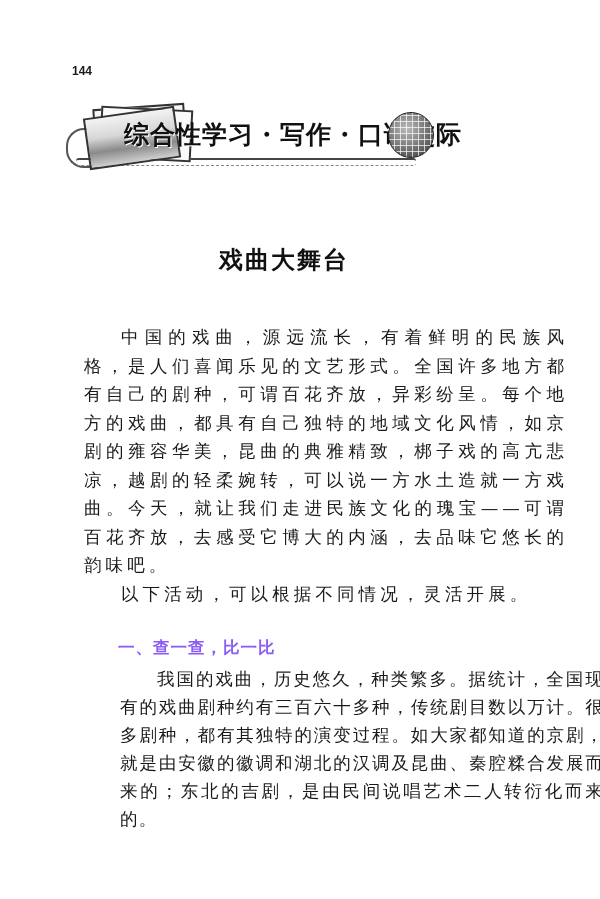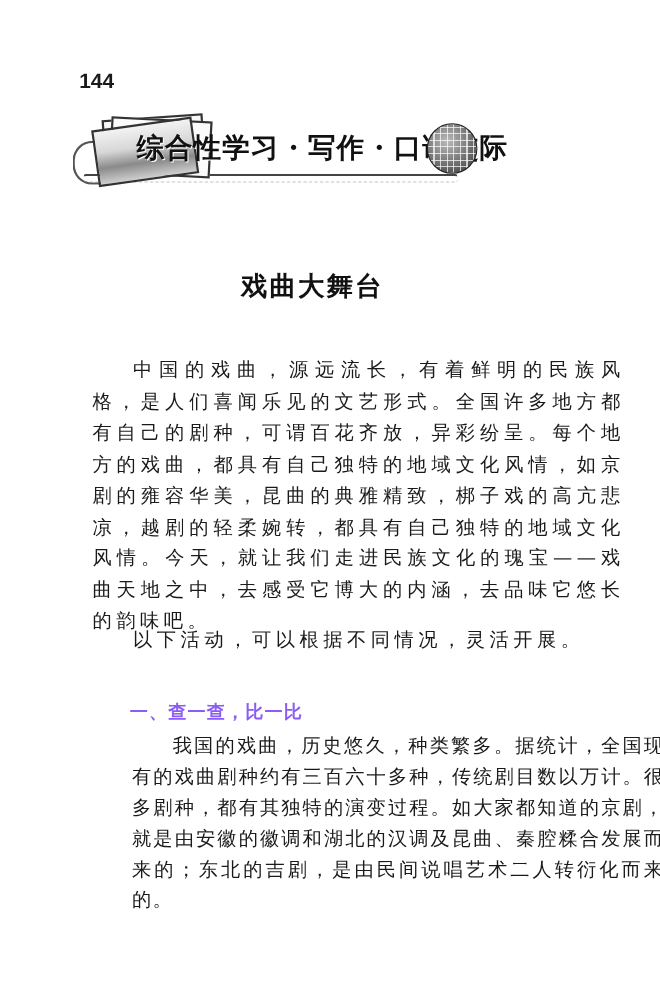--- a/index.html
+++ b/index.html
@@ -4,21 +4,21 @@
   <style>
     html, body { margin: 0; padding: 0; }
     body {
       width: 600px; height: 899px; background: #ffffff; position: relative; overflow: hidden;
       color: #111; font-family: "DejaVu Sans", "Liberation Sans", sans-serif;
     }
     .running-header {
       position: absolute; left: 72px; top: 64px; font-size: 15px; font-weight: bold; color: #1a1a1a;
       display: flex; align-items: baseline; gap: 18px;
     }
-    .running-header .pg { font-family: "Liberation Sans", sans-serif; font-size: 19px; font-weight: bold; }
+    .running-header .pg { font-family: "Liberation Sans", sans-serif; font-size: 12px; font-weight: bold; }
     .running-header .unit { font-family: "DejaVu Serif", serif; font-weight: normal; font-size: 13px; }
     .banner { position: absolute; left: 66px; top: 106px; width: 380px; height: 68px; }
     .banner .track {
       position: absolute; left: 10px; top: 52px; width: 340px; height: 5px;
       border-top: 2px solid #444; border-bottom: 1px dashed #888; border-radius: 3px;
     }
     .banner .hook {
       position: absolute; left: 0px; top: 22px; width: 30px; height: 36px;
       border: 2px solid #555; border-right: none; border-radius: 18px 0 0 18px;
     }
@@ -44,21 +44,21 @@
     .doc-title {
       position: absolute; left: 0; width: 568px; top: 228px; text-align: center;
       font-size: 24px; font-weight: bold; letter-spacing: 2px; color: #111;
     }
     .body-text {
       position: absolute; left: 84px; width: 484px; font-family: "DejaVu Serif", serif;
       font-size: 17.5px; line-height: 28.5px; text-align: justify; text-align-last: left;
       letter-spacing: 4.1px; color: #1a1a1a; margin: 0;
     }
     .p1 { top: 323px; text-indent: 37px; }
-    .p2 { top: 568px; text-indent: 37px; }
+    .p2 { top: 580px; text-indent: 37px; }
     .section-heading {
       position: absolute; left: 118px; top: 637px; font-size: 16.5px; font-weight: bold;
       letter-spacing: 1px; color: #8b5cf6;
     }
     .p3 {
       top: 665px; text-indent: 37px; font-family: "DejaVu Sans", sans-serif; letter-spacing: 1.2px;
       line-height: 28px; font-size: 17.5px; margin-left: 36px;
     }
   </style>
 </head>
@@ -73,17 +73,17 @@
   <div class="track"></div>
   <div class="card back1"></div>
   <div class="card back2"></div>
   <div class="card"></div>
   <div class="title">综合性学习・写作・口语交际</div>
   <div class="globe"></div>
 </div>
 
 <h1 class="doc-title">戏曲大舞台</h1>
 
-<p class="body-text p1">中国的戏曲，源远流长，有着鲜明的民族风格，是人们喜闻乐见的文艺形式。全国许多地方都有自己的剧种，可谓百花齐放，异彩纷呈。每个地方的戏曲，都具有自己独特的地域文化风情，如京剧的雍容华美，昆曲的典雅精致，梆子戏的高亢悲凉，越剧的轻柔婉转，都具有自己独特的地域文化风情。今天，就让我们走进民族文化的瑰宝——戏曲天地之中，去感受它博大的内涵，去品味它悠长的韵味吧。</p>
+<p class="body-text p1">中国的戏曲，源远流长，有着鲜明的民族风格，是人们喜闻乐见的文艺形式。全国许多地方都有自己的剧种，可谓百花齐放，异彩纷呈。每个地方的戏曲，都具有自己独特的地域文化风情，如京剧的雍容华美，昆曲的典雅精致，梆子戏的高亢悲凉，越剧的轻柔婉转，可以说一方水土造就一方戏曲。今天，就让我们走进民族文化的瑰宝——可谓百花齐放，去感受它博大的内涵，去品味它悠长的韵味吧。</p>
 <p class="body-text p2">以下活动，可以根据不同情况，灵活开展。</p>
 
 <div class="section-heading">一、查一查，比一比</div>
 <p class="body-text p3">我国的戏曲，历史悠久，种类繁多。据统计，全国现有的戏曲剧种约有三百六十多种，传统剧目数以万计。很多剧种，都有其独特的演变过程。如大家都知道的京剧，就是由安徽的徽调和湖北的汉调及昆曲、秦腔糅合发展而来的；东北的吉剧，是由民间说唱艺术二人转衍化而来的。</p>
 
 </body></html>

